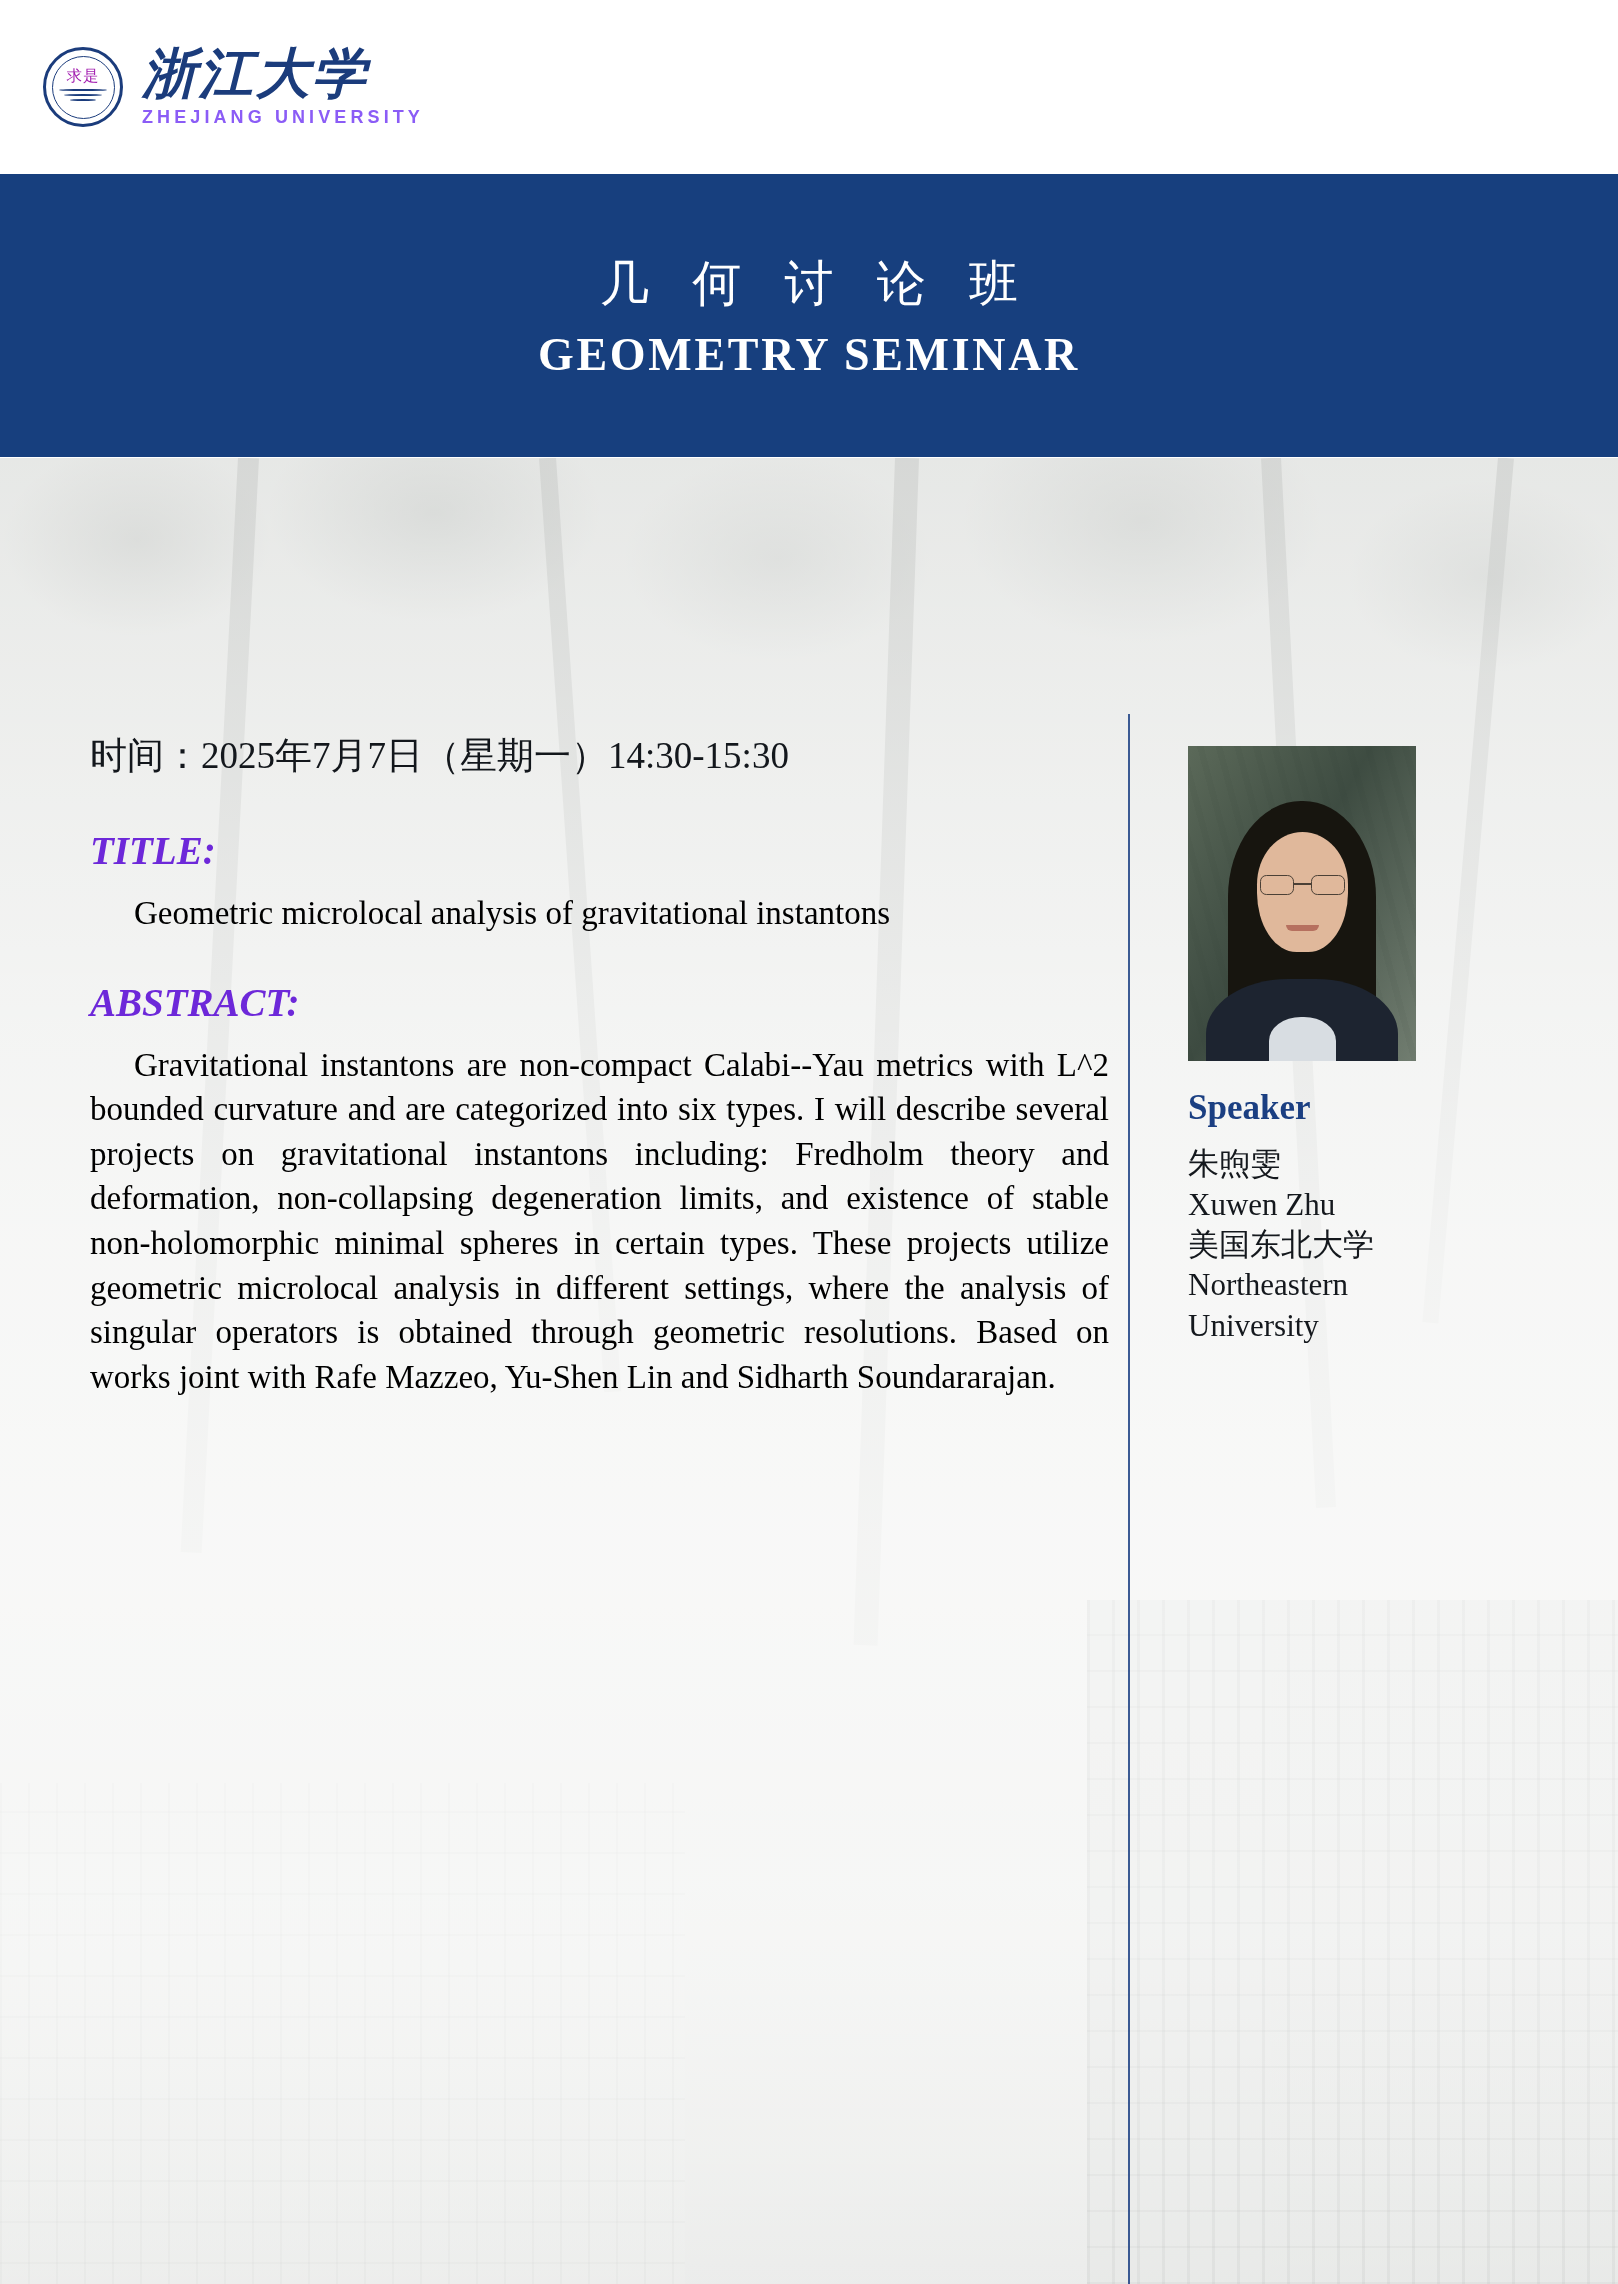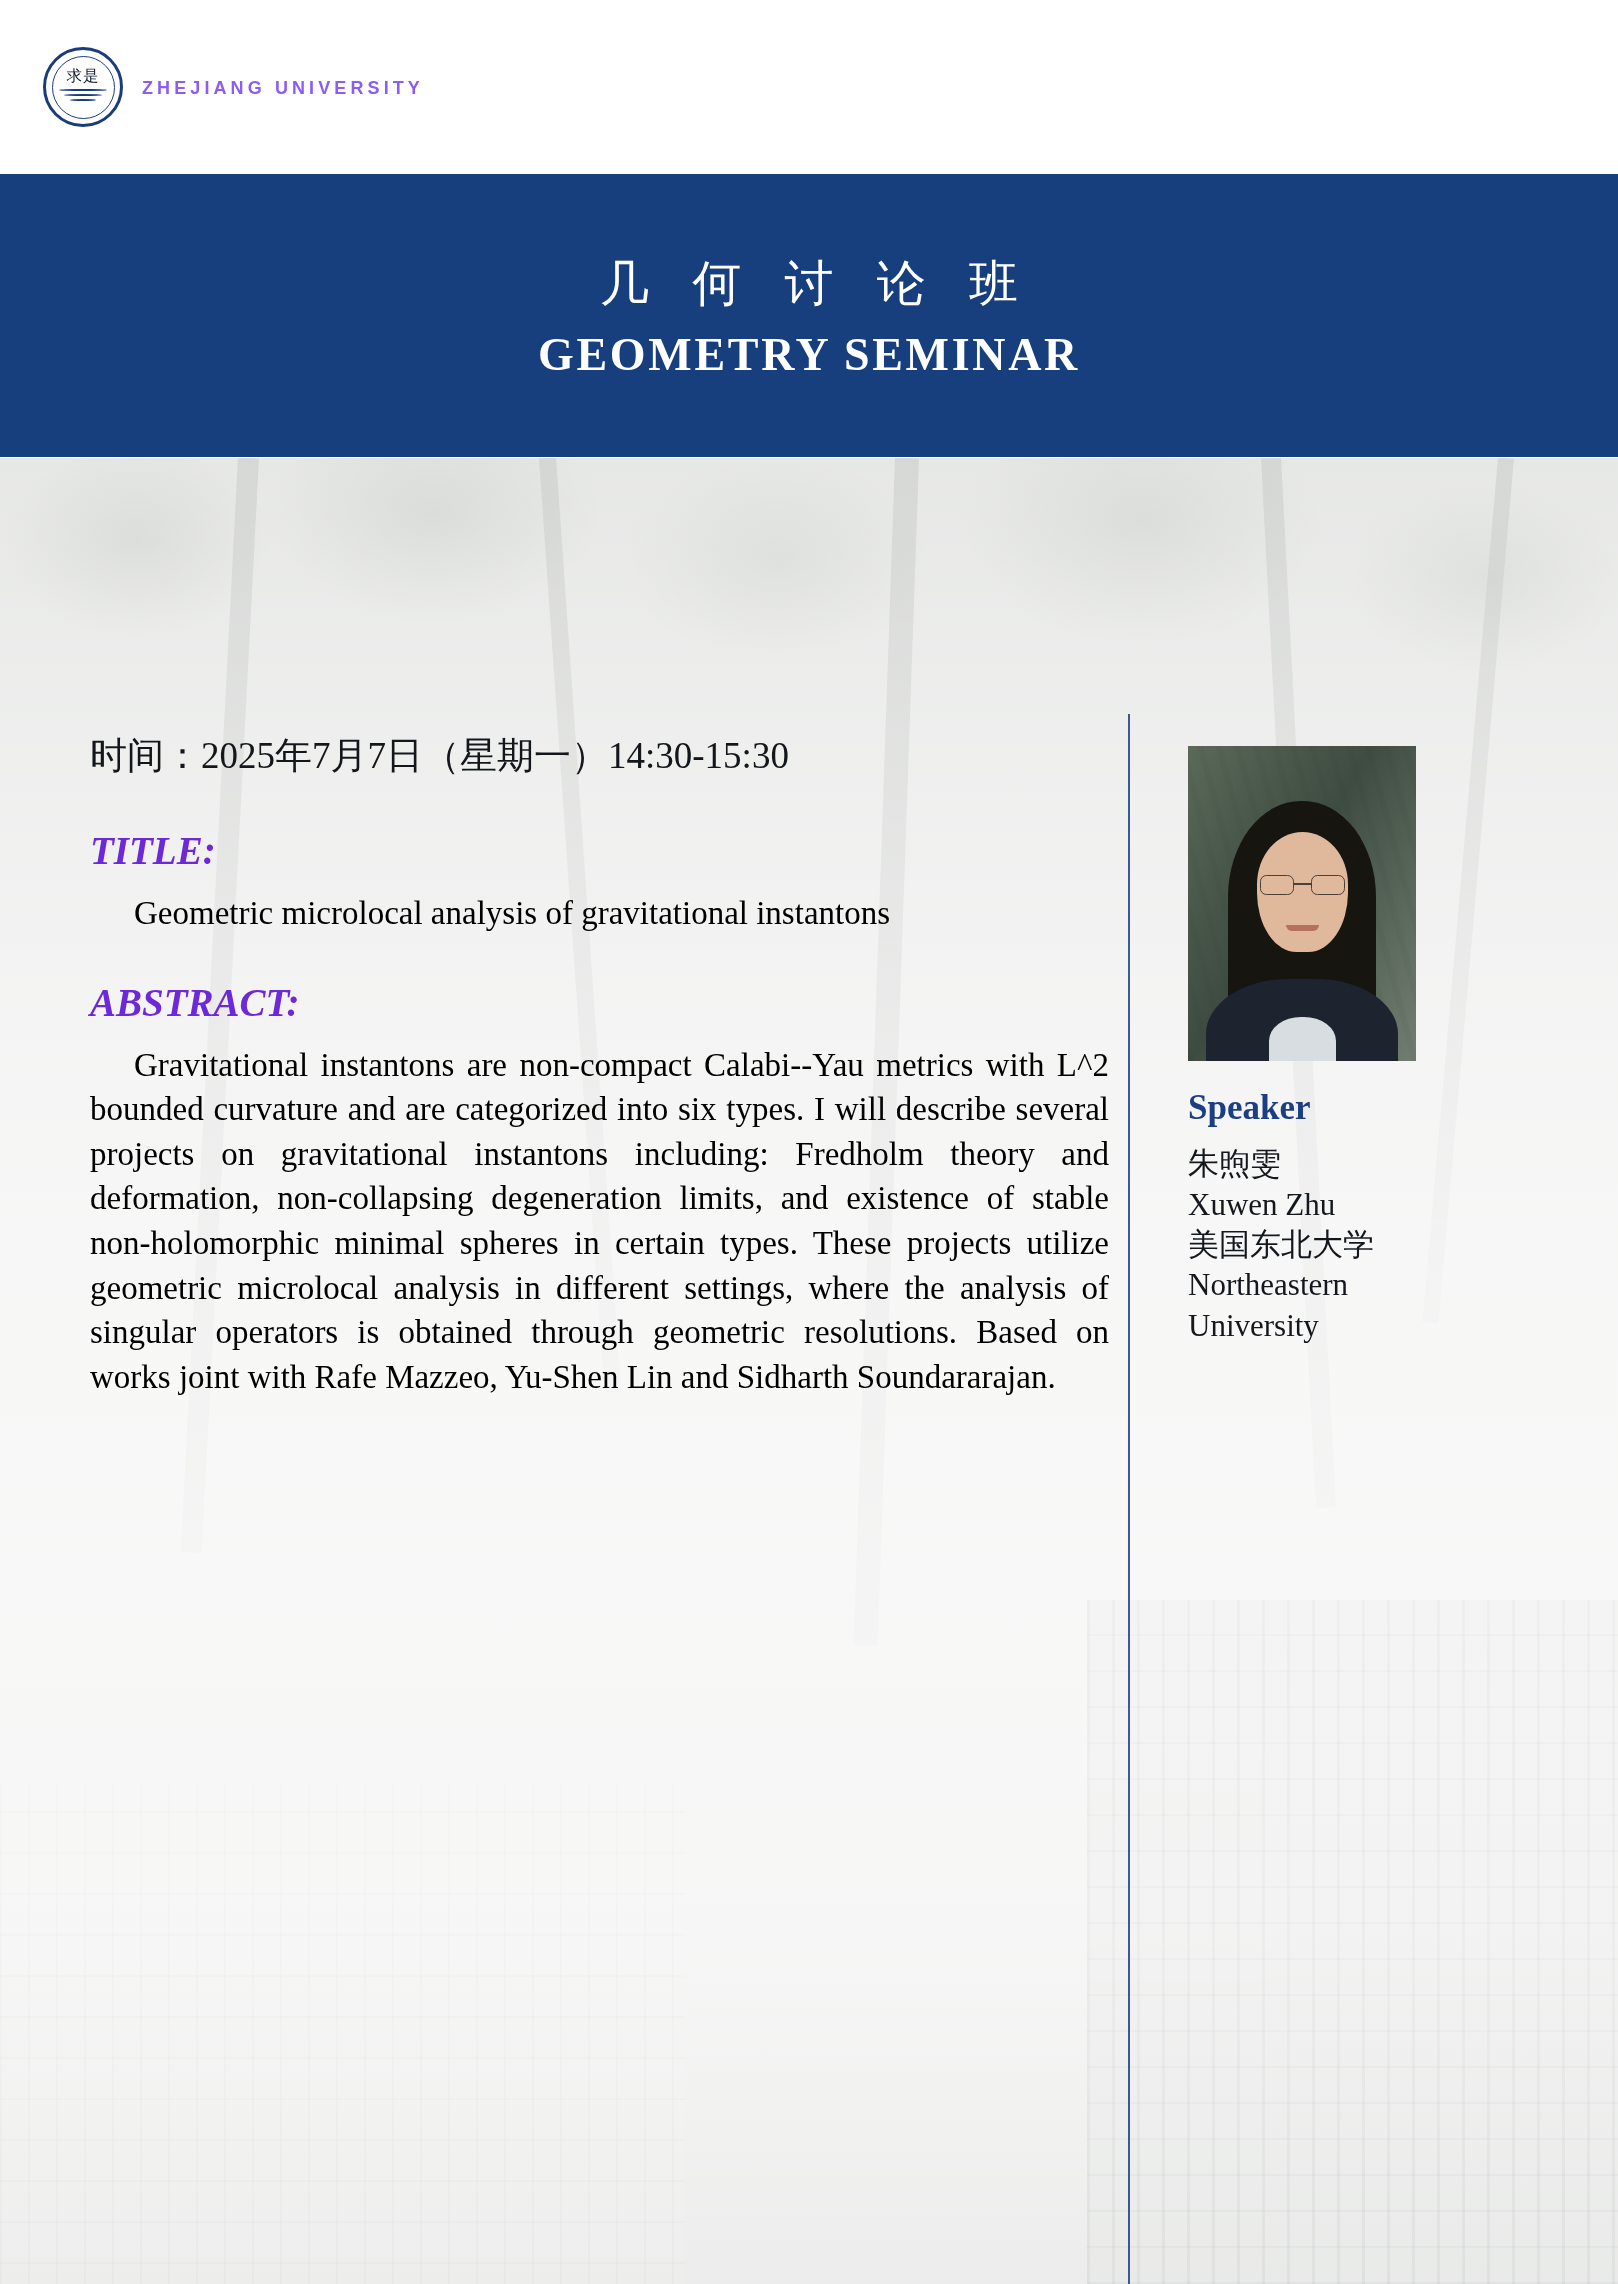--- a/index.html
+++ b/index.html
@@ -43,21 +43,21 @@
     position: absolute;
     left: 5.5px; top: 5.5px; right: 5.5px; bottom: 5.5px;
     border-radius: 50%;
     border: 1.4px solid #1b3c7c;
   }
   .logo-mark .glyph {
     position: absolute;
     left: 0; right: 0; top: 15.5px;
     text-align: center;
     font-size: 15.5px;
-    color: #0f172a;
+    color: #a21caf;
     letter-spacing: 0.9px;
     font-family: "Liberation Serif", serif;
   }
   .logo-mark .arcs {
     position: absolute;
     left: 12.8px; right: 12.8px; top: 39px;
     height: 19px;
   }
   .logo-mark .arcs span {
     display: block;
@@ -320,20 +320,21 @@
     <div class="logo-mark">
       <div class="inner-ring"></div>
       <div class="glyph">求是</div>
       <div class="arcs">
         <span></span>
           <span></span>
           <span></span>
       </div>
     </div>
     <div class="logo-text">
+      <div class="logo-cn">浙江大学</div>
       <div class="logo-en">ZHEJIANG UNIVERSITY</div>
     </div>
   </div>
 </div>
 
 <div class="title-band">
   <div class="title-cn">几 何 讨 论 班</div>
   <div class="title-en">GEOMETRY SEMINAR</div>
 </div>
 

